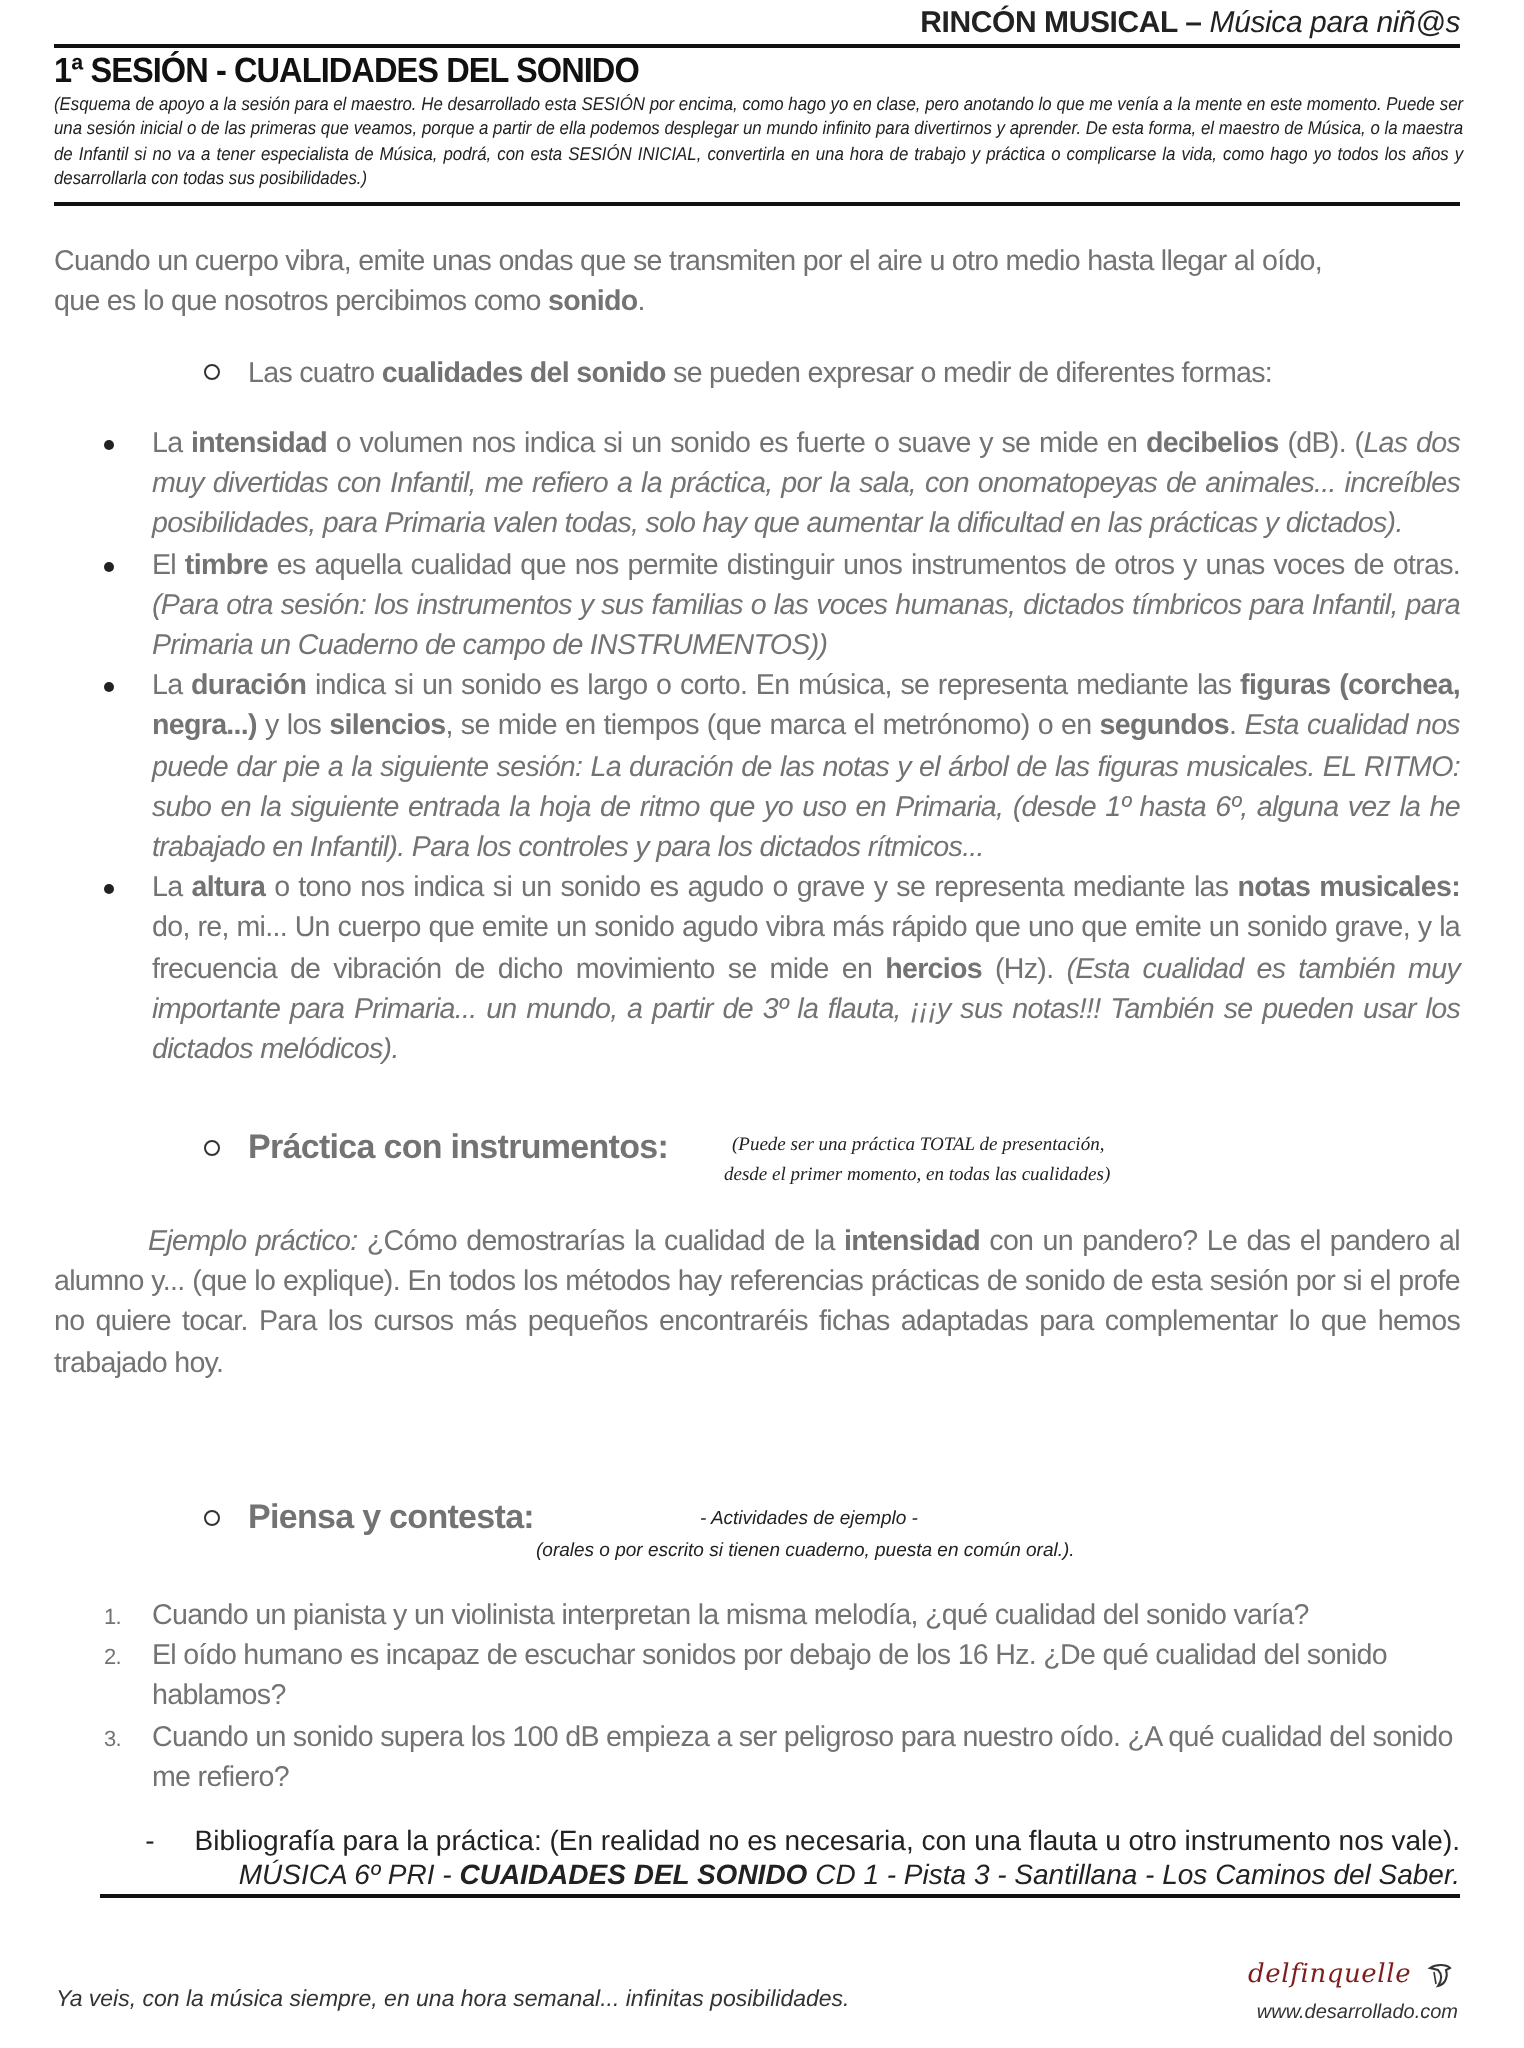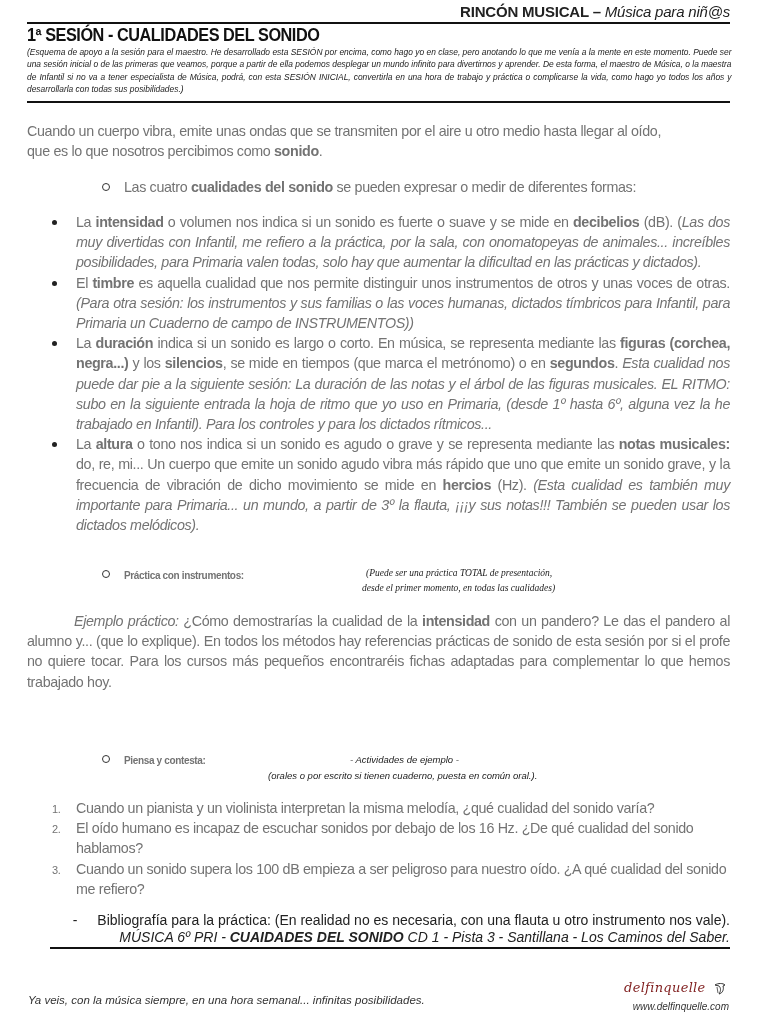--- a/index.html
+++ b/index.html
@@ -36,21 +36,21 @@
     display: inline-block; width: 6px; height: 6px; border: 1px solid #333; border-radius: 50%;
     vertical-align: middle; margin-right: 14px; position: relative; top: -1px;
   }
   .bullets { position: absolute; left: 50px; top: 212px; width: 680px; margin: 0; padding: 0; list-style: none; }
   .bullets li { position: relative; padding-left: 26px; text-align: justify; margin: 0; }
   .bullets li .dot {
     position: absolute; left: 2px; top: 8px; width: 5px; height: 5px; background: #222; border-radius: 50%;
   }
   i { font-style: italic; }
   b { font-weight: bold; }
-  .pract-title { font-size: 10px; font-weight: bold; }
+  .pract-title { font-size: 17px; font-weight: bold; }
   .small-note {
     font-family: "Liberation Sans", sans-serif; font-size: 9.5px; font-style: italic; color: #222; line-height: 15px;
     position: absolute; white-space: nowrap;
   }
   .para2 { position: absolute; left: 27px; top: 611px; width: 703px; text-align: justify; }
   .para2 p { margin: 0; }
   .indent { text-indent: 47px; }
   .questions { position: absolute; left: 50px; top: 798px; width: 680px; margin: 0; padding: 0; list-style: none; }
   .questions li { position: relative; padding-left: 26px; }
   .questions .num { position: absolute; left: 2px; top: 1px; font-size: 11px; }
@@ -145,13 +145,13 @@
 <div class="rule" style="left:50px; top:947px; width:680px; height:2px;"></div>
 
 <div class="footer-note">Ya veis, con la música siempre, en una hora semanal... infinitas posibilidades.</div>
 <div class="brand">
   <span>delfinquelle</span>
   <svg class="brand-icon" width="14" height="14" viewBox="0 0 14 14">
     <path d="M2 3 C5 1, 10 1, 12 3 L10 4 C11 7, 10 11, 6 12 C8 9, 8 6, 6 4 Z" fill="none" stroke="#333" stroke-width="1"></path>
     <path d="M4 5 L5 11" stroke="#333" stroke-width="0.8"></path>
   </svg>
 </div>
-<div class="brand-url">www.delfinquelle.com</div>
+<div class="brand-url">www.desarrollado.com</div>
 
 </body></html>

